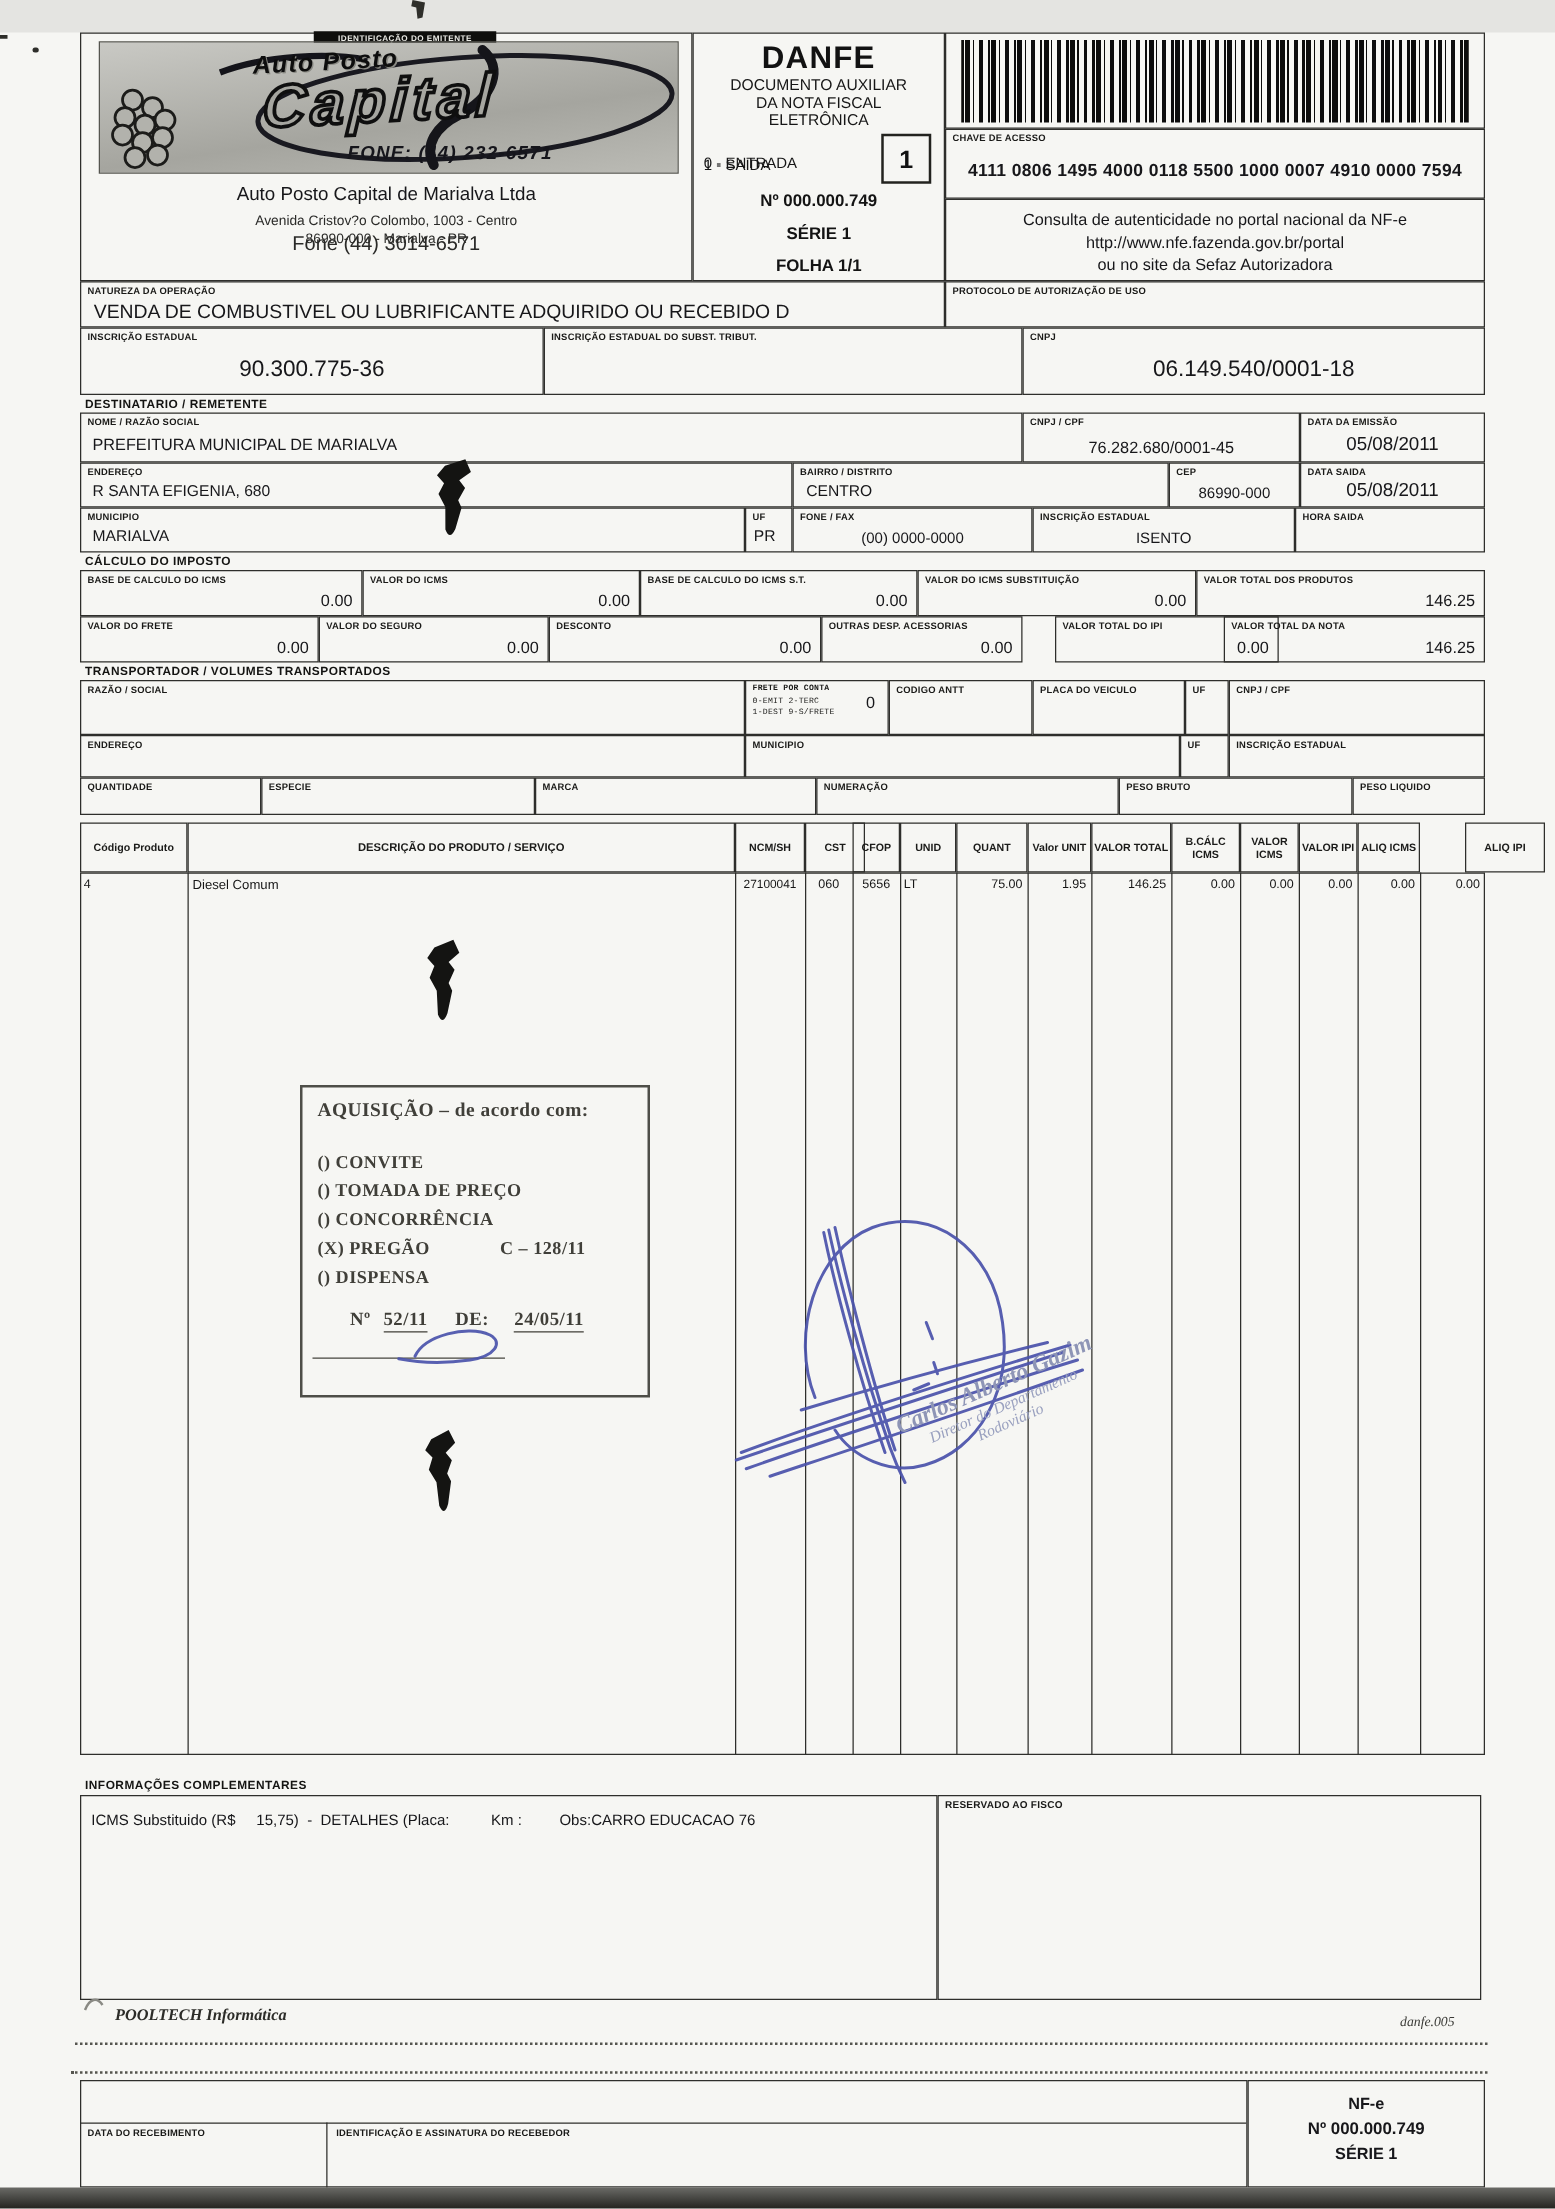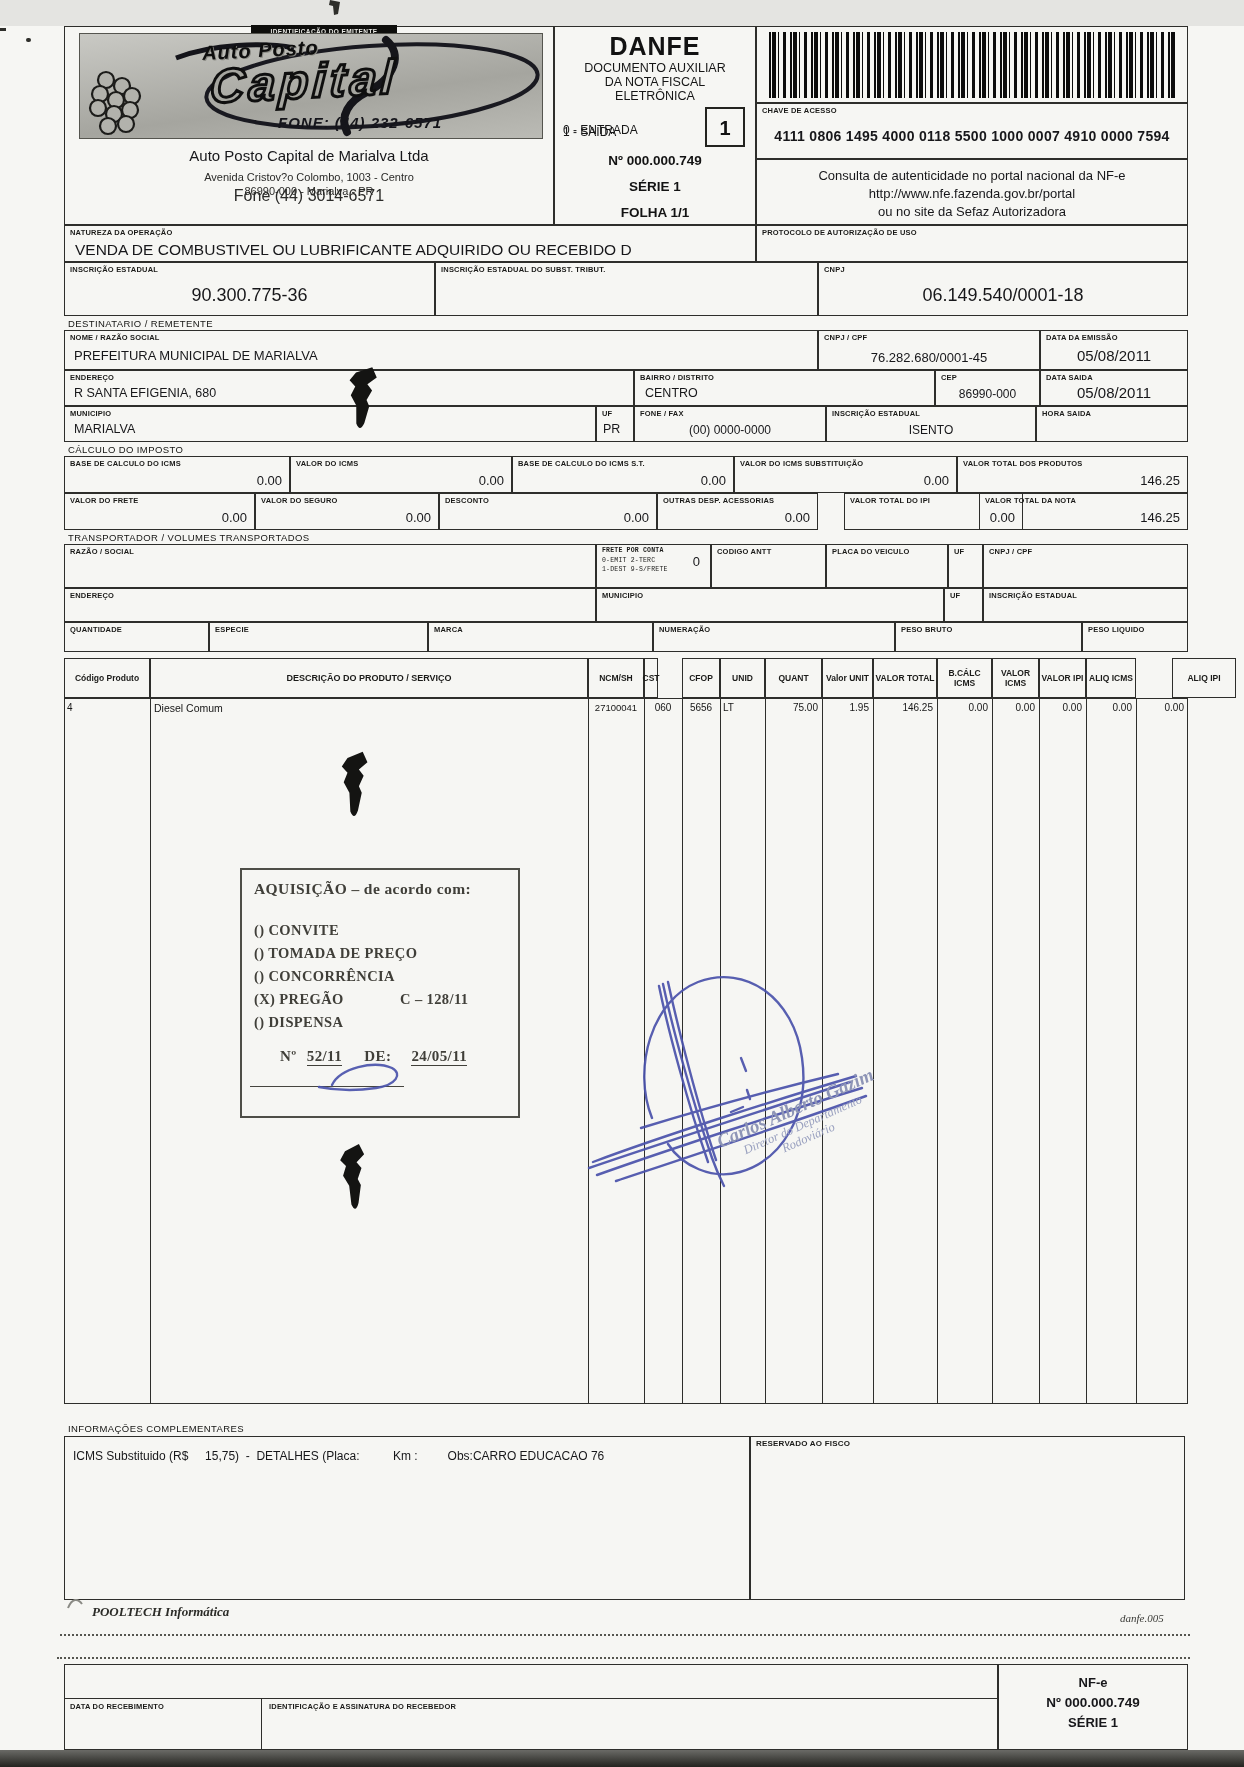--- a/index.html
+++ b/index.html
@@ -7,21 +7,21 @@
         font-family:"Liberation Sans",sans-serif;overflow:hidden}
   .topshade{position:absolute;left:0;top:0;width:1244px;height:26px;background:#e4e4e1}
   .botshade{position:absolute;left:0;top:1750px;width:1244px;height:17px;
             background:linear-gradient(180deg,#6a6a66,#23231f)}
   .c{position:absolute;box-sizing:border-box;border:1.5px solid #2e2e2b}
   .lbl{position:absolute;top:2px;left:5px;font-weight:bold;font-size:7.5px;color:#1a1a18;
        letter-spacing:.2px;white-space:nowrap}
   .val{position:absolute;white-space:nowrap;color:#17171a}
   .vc{left:0;right:0;text-align:center}
   .vr{right:7px;text-align:right;font-size:13px}
-  .sect{position:absolute;font-weight:normal;font-size:9.5px;color:#141412;letter-spacing:.4px;white-space:nowrap}
+  .sect{position:absolute;font-weight:bold;font-size:9.5px;color:#141412;letter-spacing:.4px;white-space:nowrap}
   .emitstrip{position:absolute;left:186px;top:-2px;width:146px;height:14px;background:#0e0e0c;
              color:#e9e9e4;font-size:6.5px;font-weight:bold;text-align:center;line-height:14px;letter-spacing:.4px}
   .logo{position:absolute;left:14px;top:6px;width:462px;height:104px;overflow:hidden;
         background:linear-gradient(172deg,#c9c9c4,#a5a59f 60%,#bbbbb5);border:1px solid #55554f}
   .brand-top{position:absolute;left:122px;top:5px;font-style:italic;font-weight:900;font-size:20px;
              color:#0d0d0d;transform:rotate(-3deg);letter-spacing:1px;text-shadow:1px 1px 0 #8a8a84}
   .brand-main{position:absolute;left:130px;top:20px;font-style:italic;font-weight:900;font-size:48px;
               color:#a6a6a0;-webkit-text-stroke:3px #0f0f0f;transform:rotate(-3deg) skewX(-6deg);letter-spacing:4px}
   .brand-phone{position:absolute;left:198px;top:80px;font-style:italic;font-weight:900;font-size:15px;
                color:#15151b;letter-spacing:1px}
@@ -282,21 +282,21 @@
   <div class="c" style="left:895px;top:622px;width:187px;height:30px">
     <span class="lbl">PESO BRUTO</span>
   </div>
   <div class="c" style="left:1082px;top:622px;width:106px;height:30px">
     <span class="lbl">PESO LIQUIDO</span>
   </div>
 
   <div class="th" style="left:64px;width:86px">Código Produto</div>
   <div class="th" style="left:150px;width:438px;font-size:9px">DESCRIÇÃO DO PRODUTO / SERVIÇO</div>
   <div class="th" style="left:588px;width:56px">NCM/SH</div>
-  <div class="th" style="left:644px;width:14px">CST</div>
+  <div class="th" style="left:644px;width:48px">CST</div>
   <div class="th" style="left:682px;width:38px">CFOP</div>
   <div class="th" style="left:720px;width:45px">UNID</div>
   <div class="th" style="left:765px;width:57px">QUANT</div>
   <div class="th" style="left:822px;width:51px">Valor UNIT</div>
   <div class="th" style="left:873px;width:64px">VALOR TOTAL</div>
   <div class="th" style="left:937px;width:55px">B.CÁLC ICMS</div>
   <div class="th" style="left:992px;width:47px">VALOR ICMS</div>
   <div class="th" style="left:1039px;width:47px">VALOR IPI</div>
   <div class="th" style="left:1086px;width:50px">ALIQ ICMS</div>
   <div class="th" style="left:1172px;width:64px">ALIQ IPI</div>

